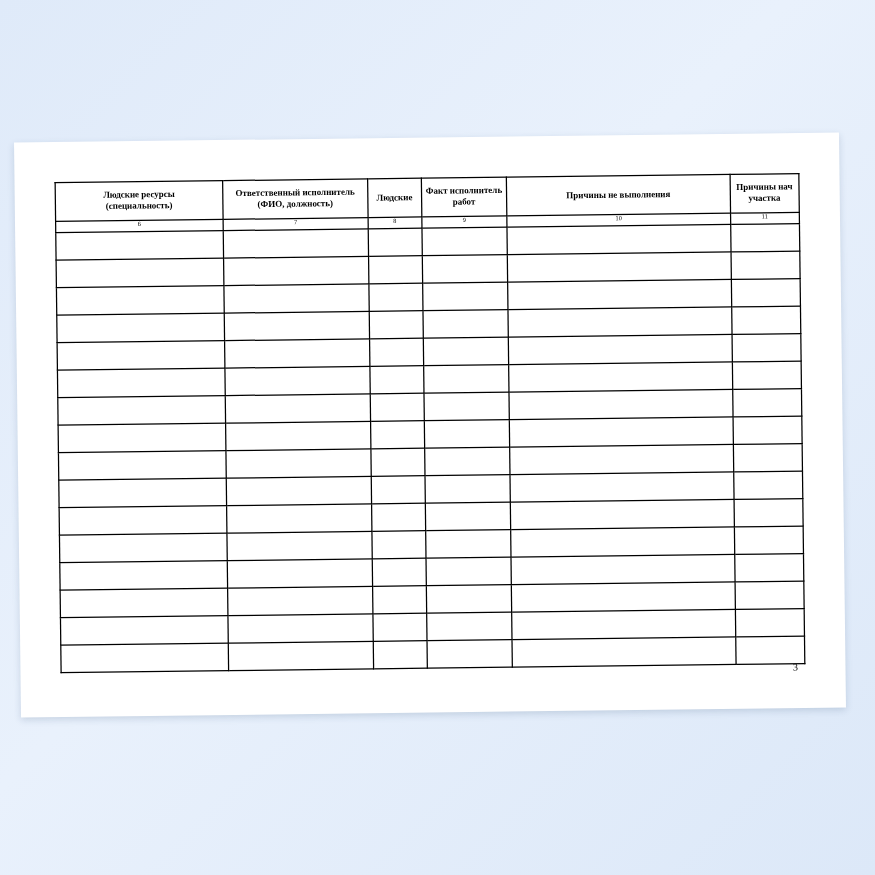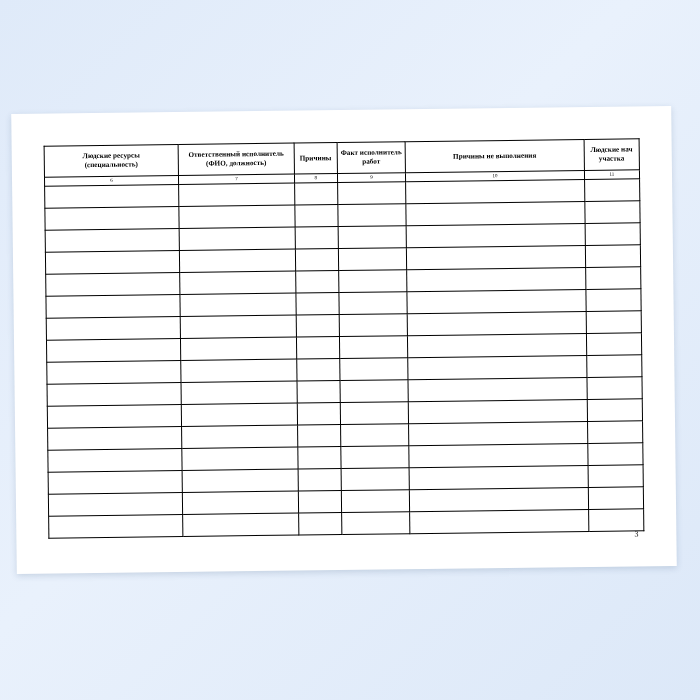--- a/index.html
+++ b/index.html
@@ -115,31 +115,31 @@
         <tr>
           <th class="head-cell">
             <div>Людские ресурсы</div>
             <div>(специальность)</div>
           </th>
           <th class="head-cell">
             <div>Ответственный исполнитель</div>
             <div>(ФИО, должность)</div>
           </th>
           <th class="head-cell">
-            <div>Причины</div>
+            <div>Людские</div>
           </th>
           <th class="head-cell">
             <div>Факт исполнитель</div>
             <div>работ</div>
           </th>
           <th class="head-cell">
             <div>Причины не выполнения</div>
           </th>
           <th class="head-cell">
-            <div>Людские нач</div>
+            <div>Причины нач</div>
             <div>участка</div>
           </th>
         </tr>
         <tr>
           <td class="num-cell">6</td>
           <td class="num-cell">7</td>
           <td class="num-cell">8</td>
           <td class="num-cell">9</td>
           <td class="num-cell">10</td>
           <td class="num-cell">11</td>

